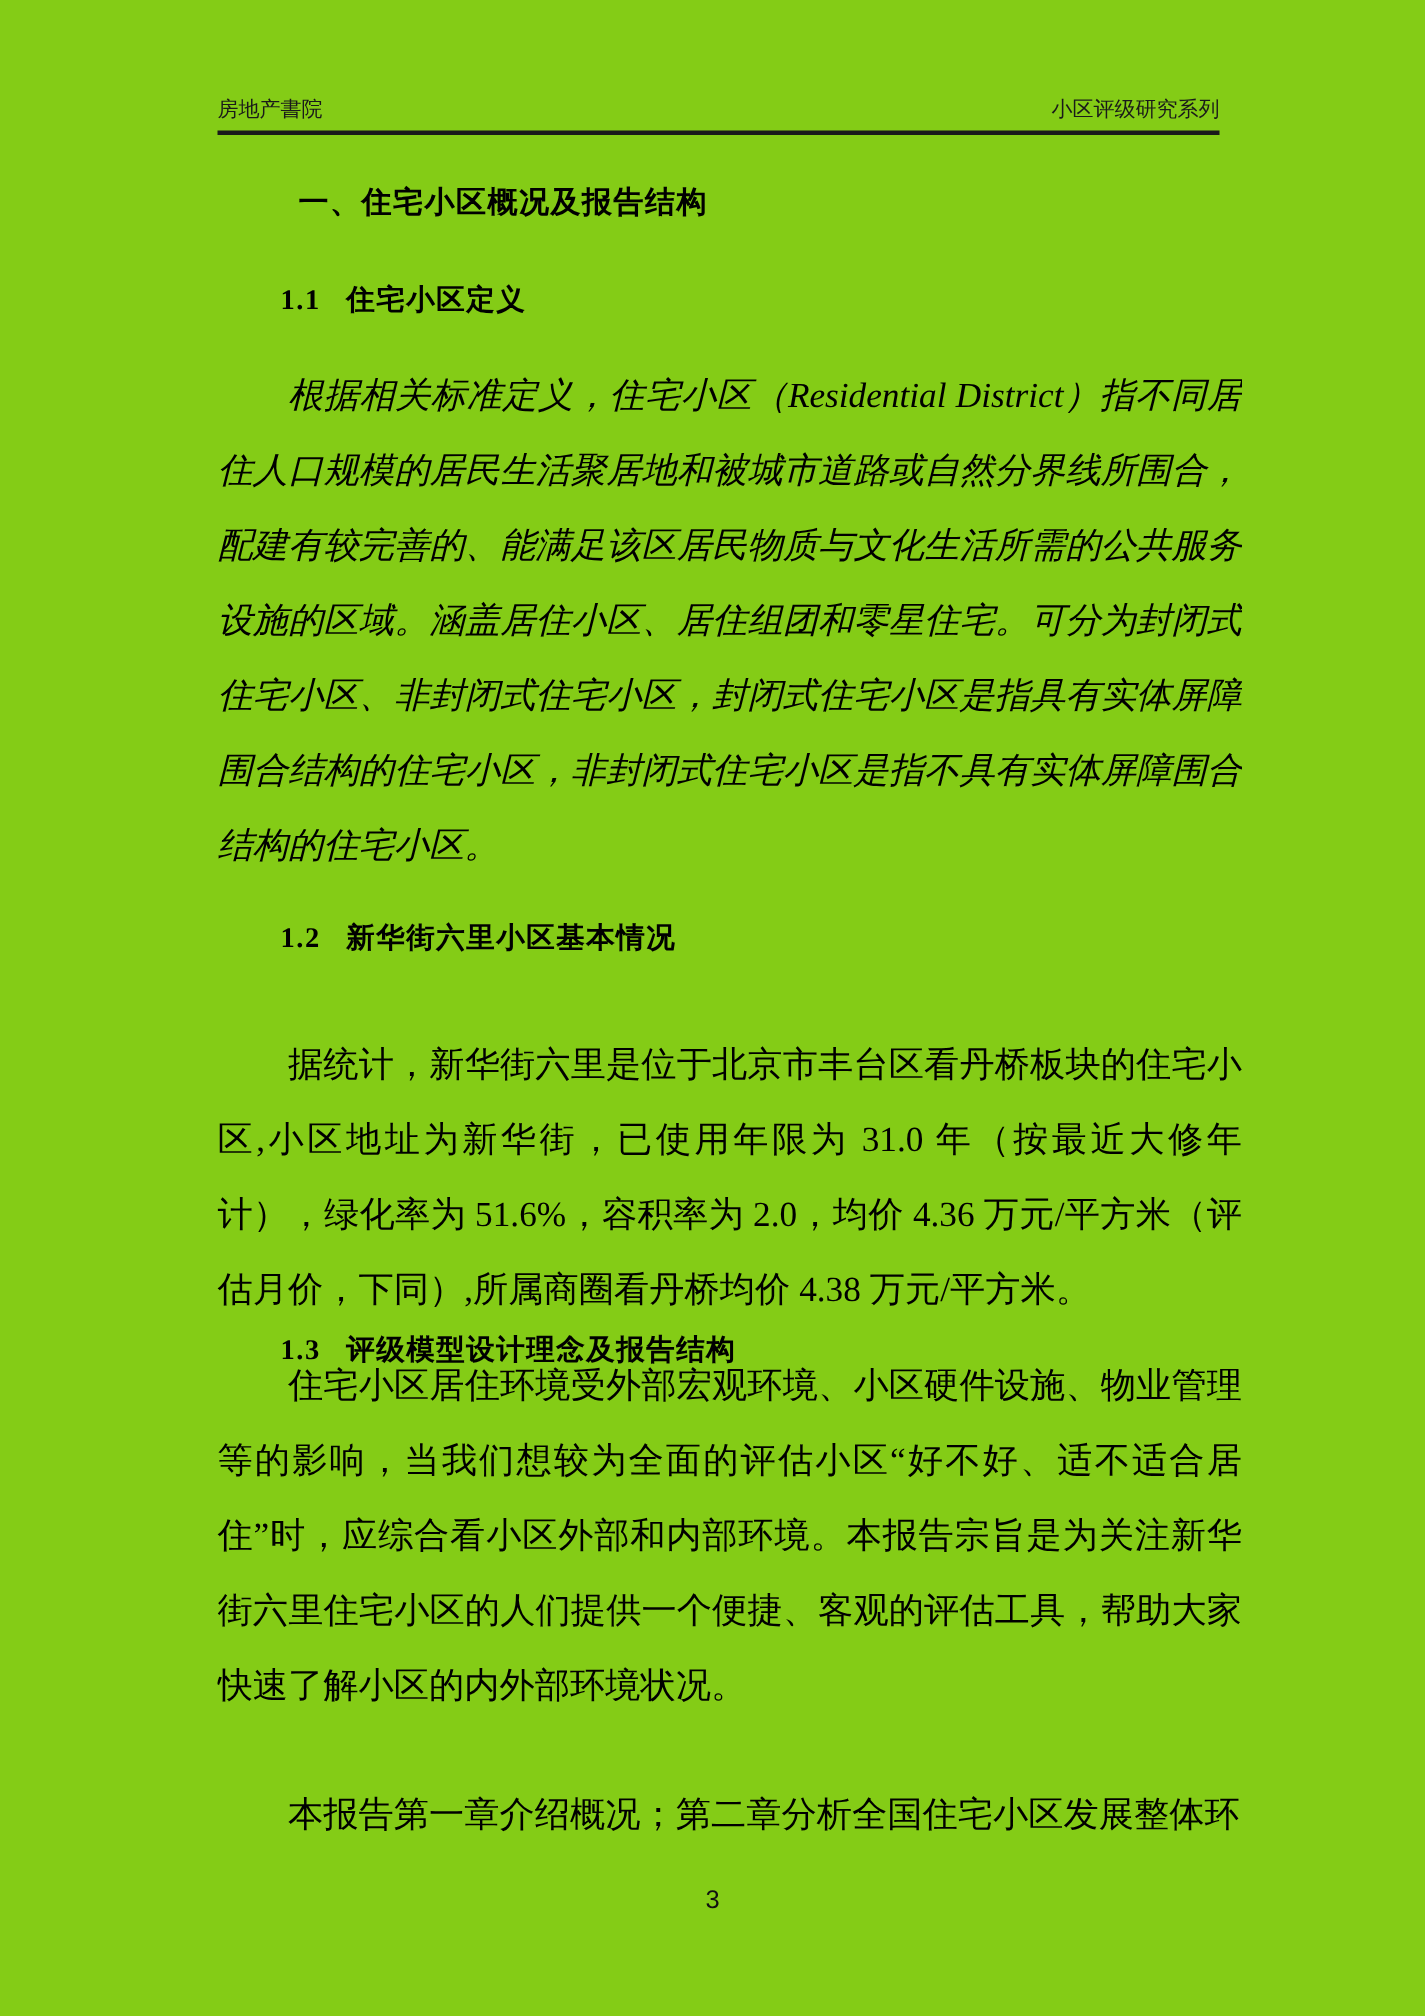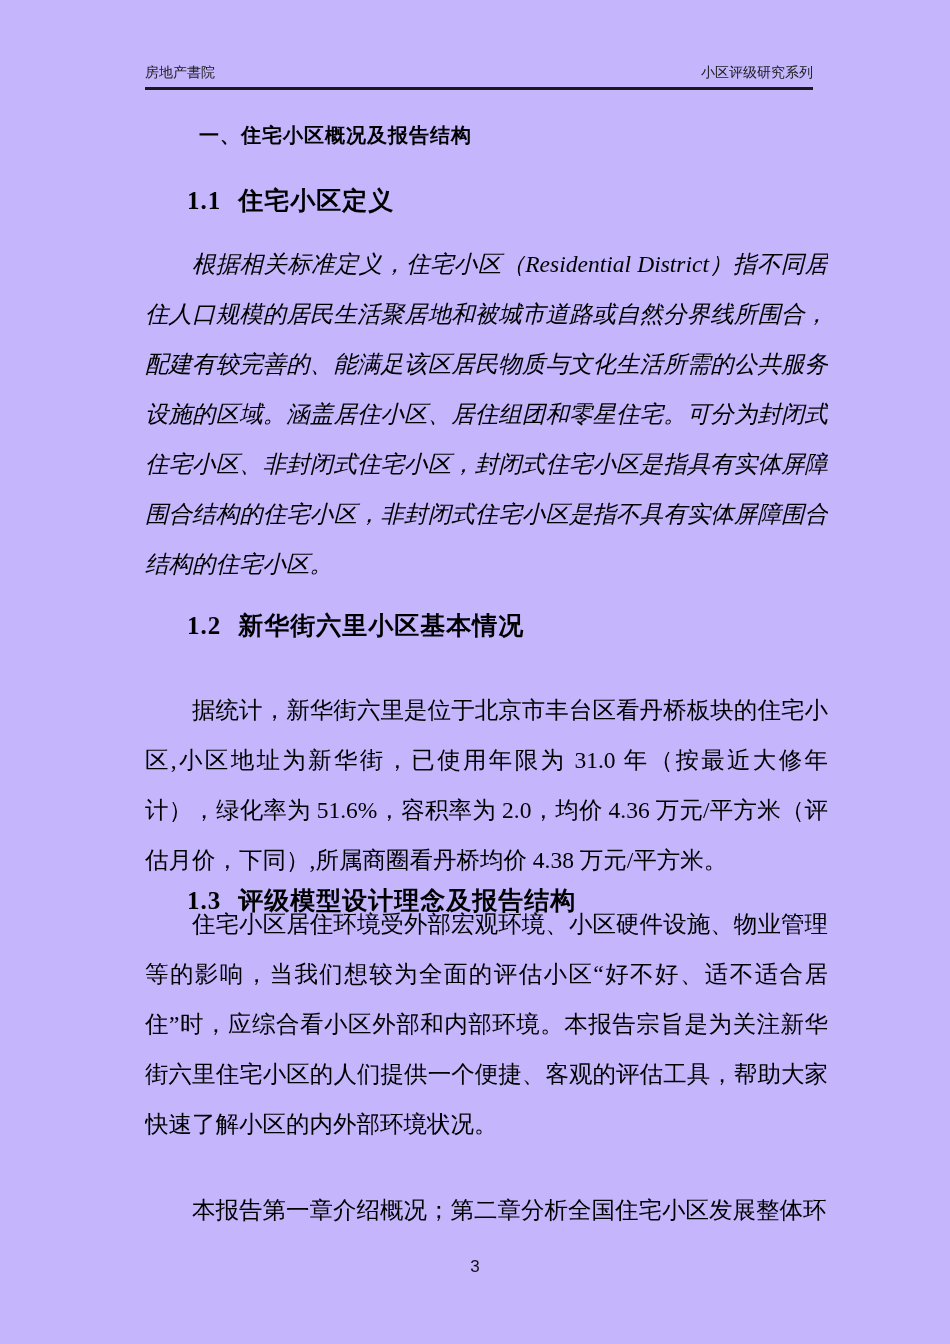--- a/index.html
+++ b/index.html
@@ -1,20 +1,20 @@
 <!DOCTYPE html>
 <html><head>
 <meta charset="utf-8">
 <style>
   html, body { margin: 0; padding: 0; background: #ffffff; }
   .page {
     position: relative;
     width: 950px;
     height: 1344px;
-    background: #c4b5fd;
+    background: #84cc16;
     font-family: "Liberation Serif", serif;
     color: #000000;
     overflow: hidden;
   }
   .header {
     position: absolute;
     left: 145px;
     top: 64px;
     width: 668px;
     display: flex;
@@ -35,21 +35,21 @@
     font-size: 20px;
     font-weight: bold;
     line-height: 34px;
     letter-spacing: 1px;
     white-space: nowrap;
   }
   .section-heading {
     position: absolute;
     left: 187px;
     margin: 0;
-    font-size: 25px;
+    font-size: 19px;
     font-weight: bold;
     line-height: 30px;
     letter-spacing: 1px;
     white-space: nowrap;
   }
   #sec1 { top: 186px; }
   #sec2 { top: 611px; }
   #sec3 { top: 886px; }
   .heading-text { margin-left: 17px; }
   .para {

